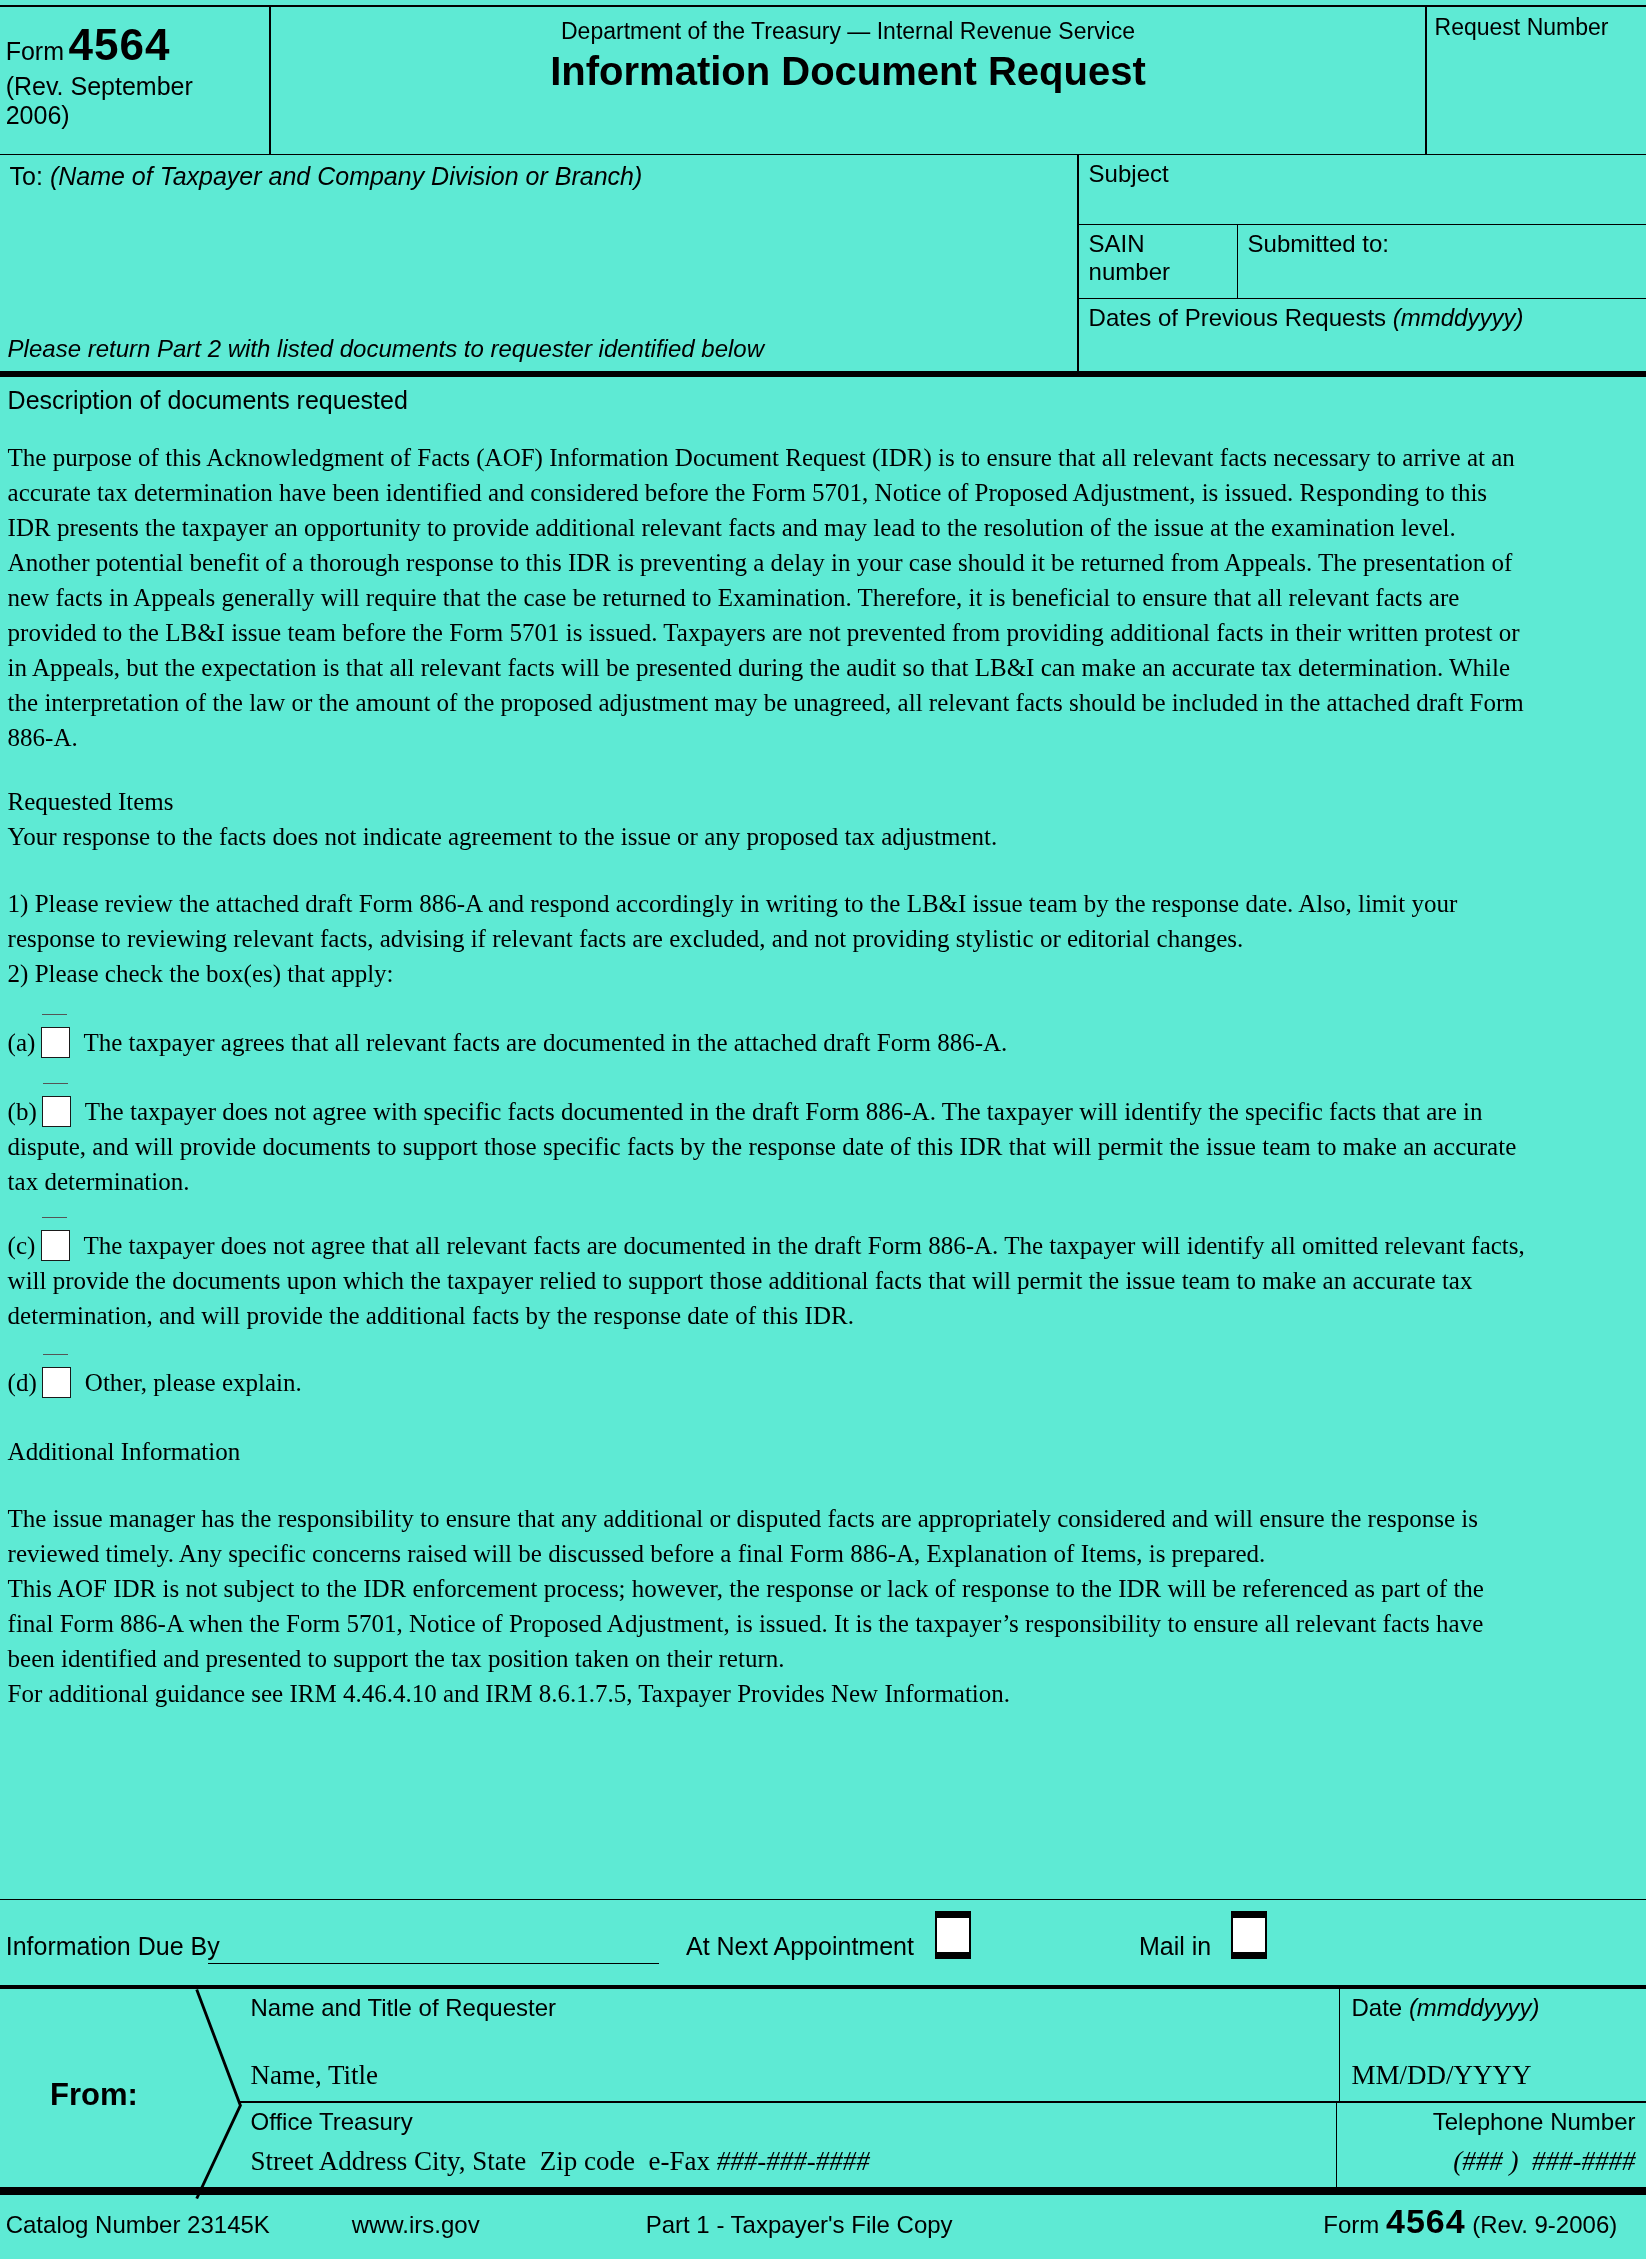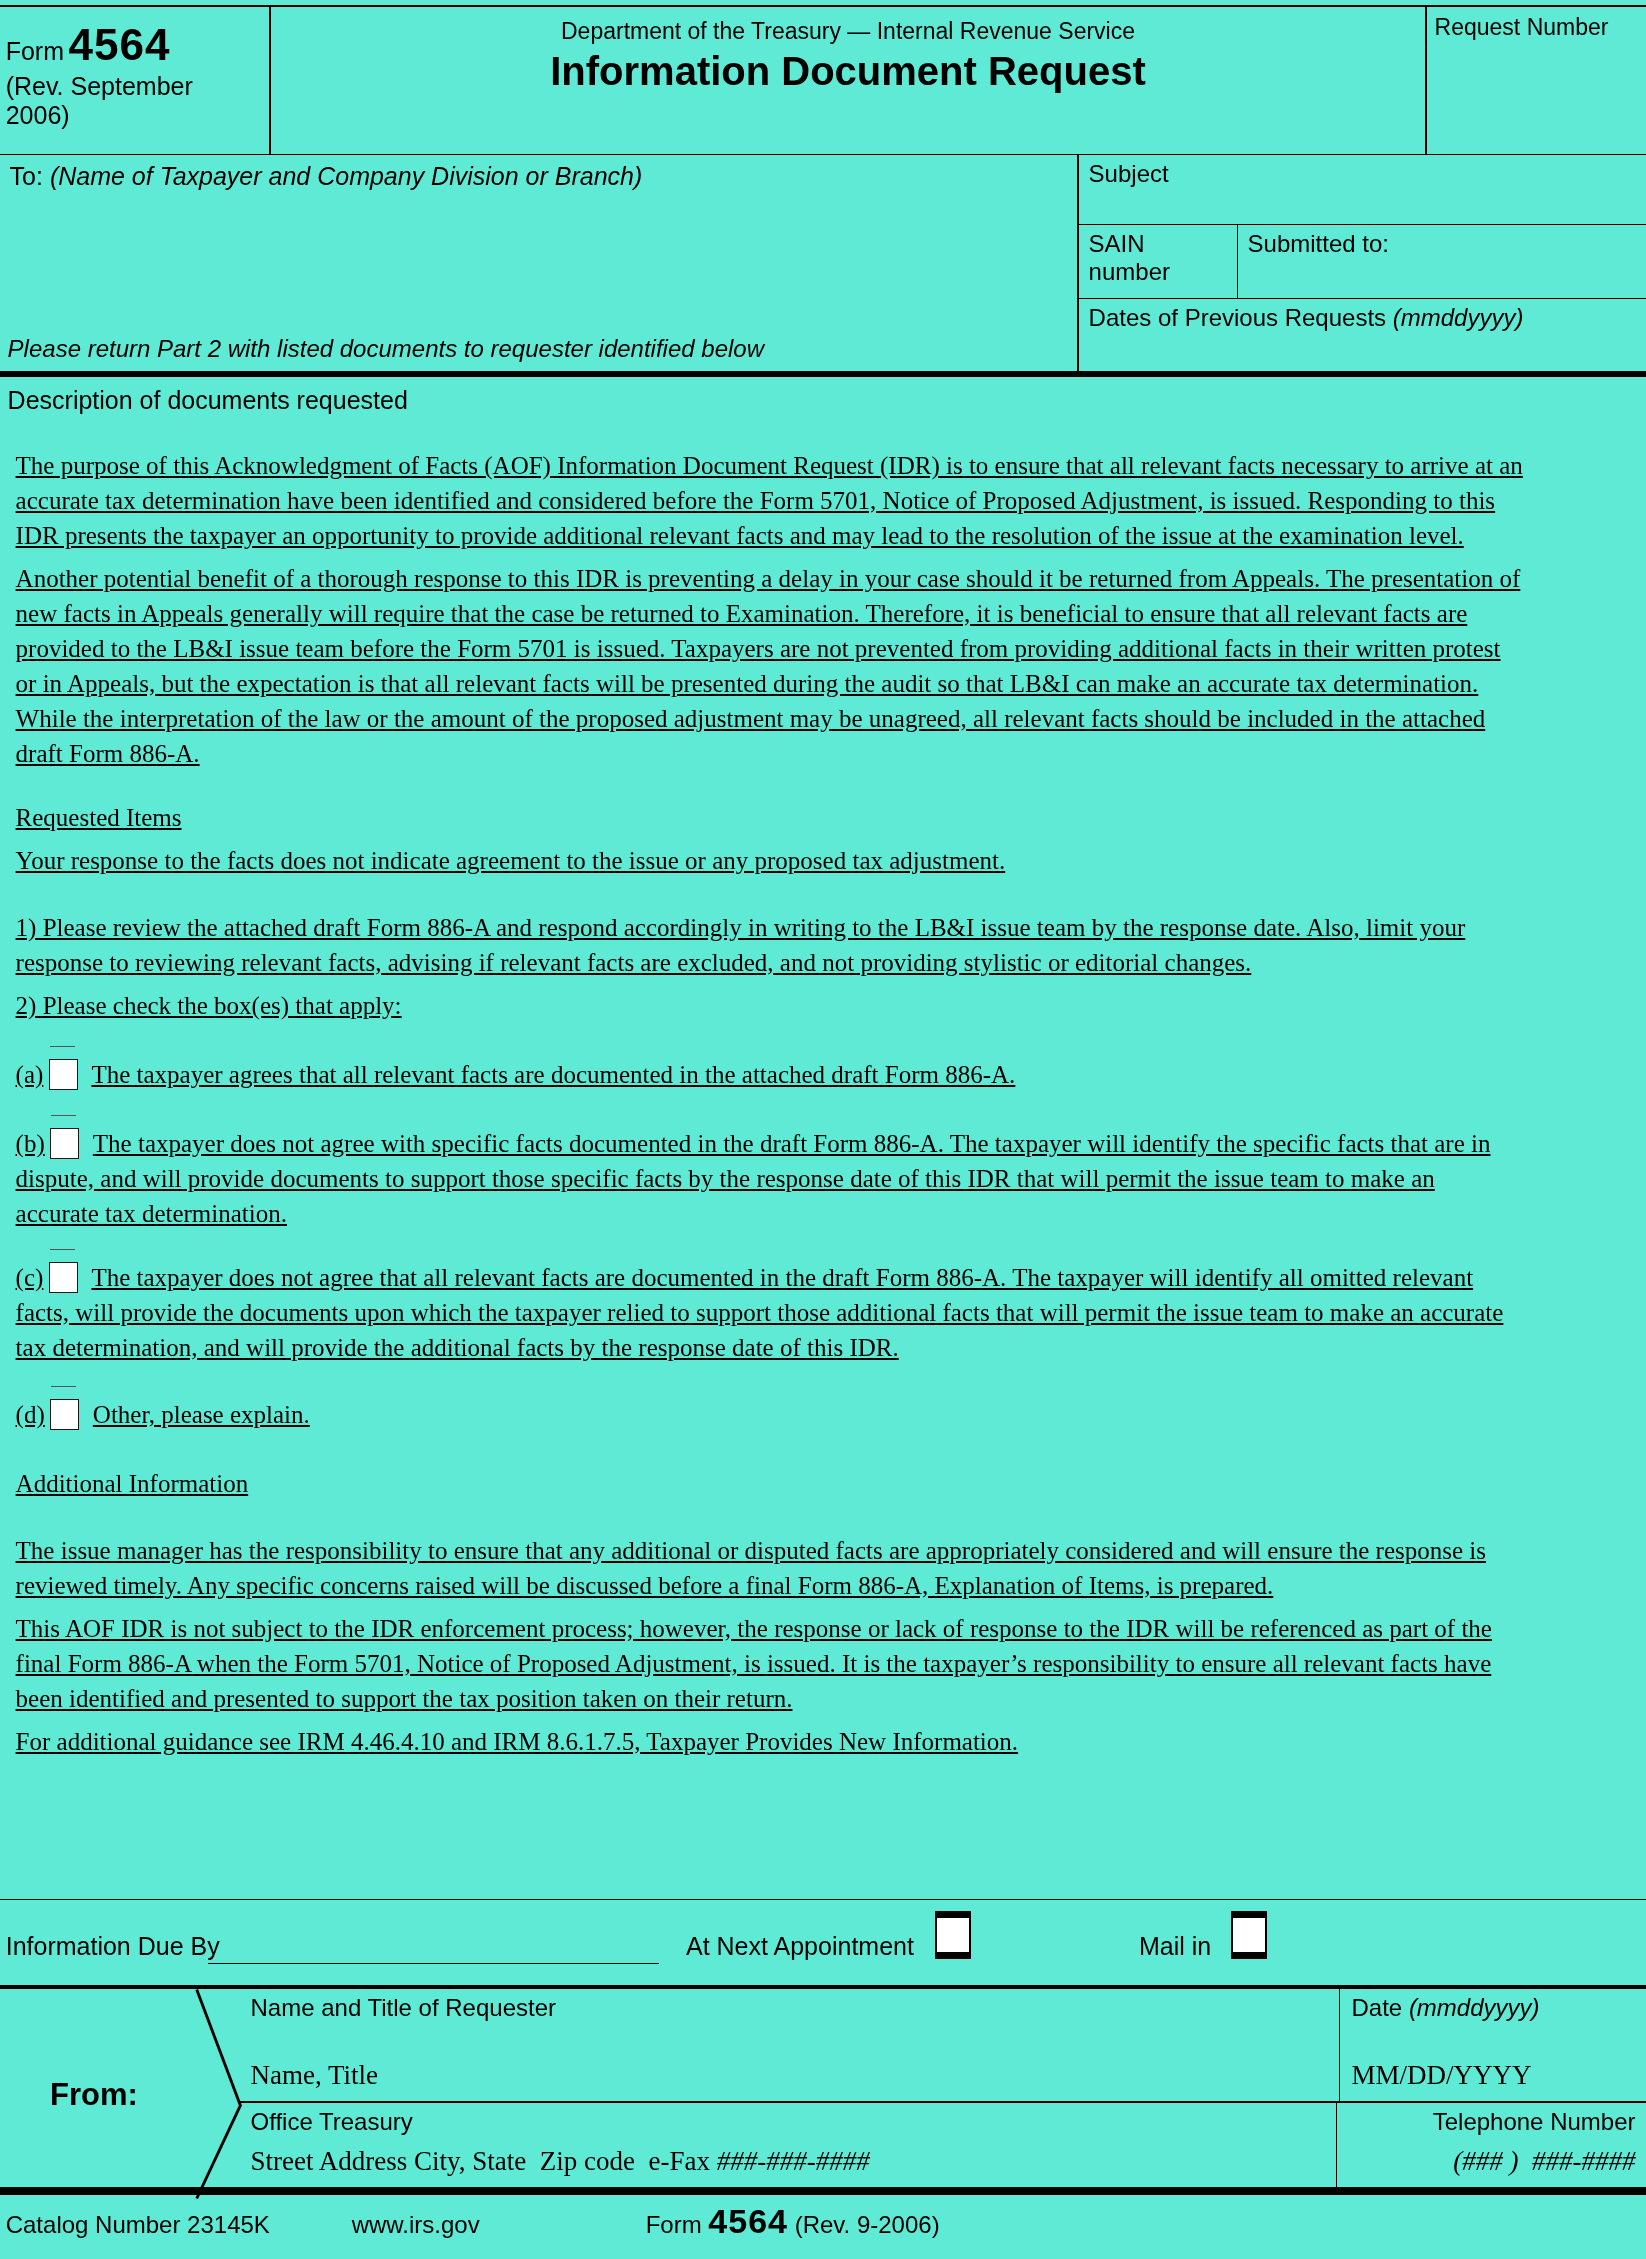--- a/index.html
+++ b/index.html
@@ -31,21 +31,21 @@
   .submitted-cell{flex:1;padding:5.7px 9.6px;font-size:24px;display:flex;flex-direction:column;}
   .dates-cell{flex:1;padding:5.7px 9.6px;font-size:24px;display:flex;flex-direction:column;}
   .fmt{font-style:italic;}
   .fill{flex:1;}
   
   .desc-label{height:50px;padding:9.6px 7.6px 0;font-size:25px;}
   .bodytext{
     height:1472px;overflow:hidden;padding:13.4px 115px 0 7.6px;
     font-family:"Liberation Serif",serif;font-size:25px;line-height:35px;
   }
-  .bodytext p{margin:8px;text-decoration:underline;}
+  .bodytext p{margin:0;}
   .mt-sm{margin-top:29px !important;}
   .mt-md{margin-top:32px !important;}
   .mt-lg{margin-top:34px !important;}
   .cb{
     display:inline-block;width:29px;height:31px;border:1.9px solid #1a1a1a;
     vertical-align:-6.7px;margin:0 13.4px 0 5.7px;position:relative;background:#fff;
   }
   .cb::before{content:"";position:absolute;top:-14.3px;left:0;width:25px;border-top:1.9px solid #555;}
   
   .due-row{position:relative;height:86px;border-top:1.9px solid #000;font-size:25px;}
@@ -192,17 +192,18 @@
           <span class="lbl">Telephone Number</span>
           <span class="val hashes">(### )  ###-####</span>
         </div>
       </div>
     </div>
   </div>
 
   <div class="footer">
     <span class="f-catalog">Catalog Number 23145K</span>
     <span class="f-site">www.irs.gov</span>
+    <span class="f-part">Part 1 - Taxpayer's File Copy</span>
     <span class="f-form"><span>Form </span><span class="form-num">4564</span><span> (Rev. 9-2006)</span></span>
   </div>
 
 </div>
 
 
 </body></html>

